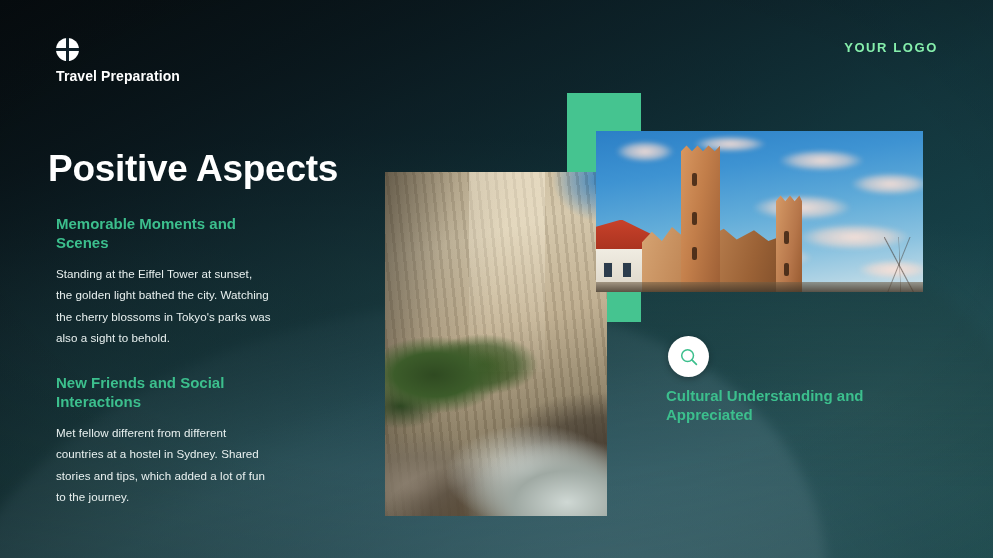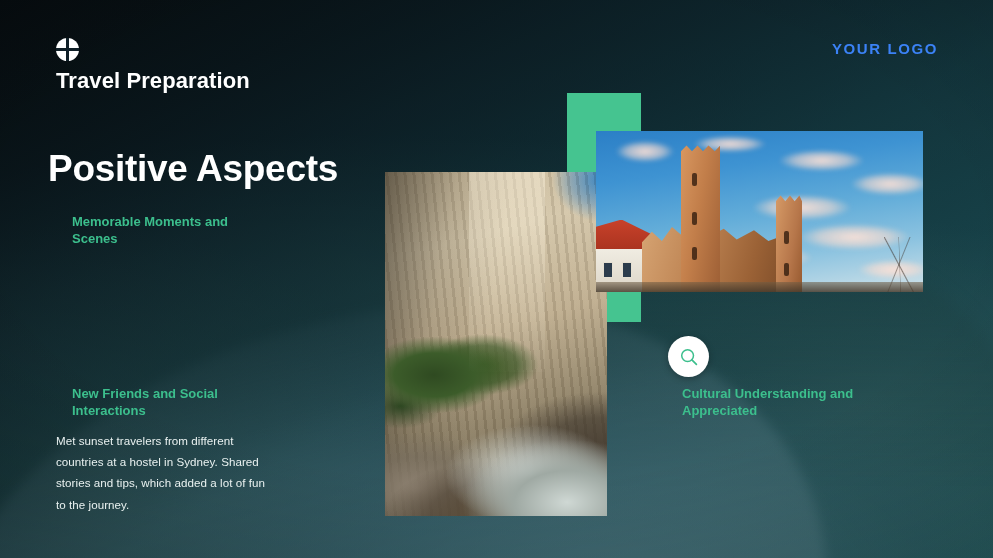--- a/index.html
+++ b/index.html
@@ -55,48 +55,48 @@
     border-radius:50%;background:#ffffff;
   }
   .logo-mark::before,.logo-mark::after{
     content:"";position:absolute;background:#102028;
   }
   .logo-mark::before{left:10px;top:0;width:2.6px;height:23px;}
   .logo-mark::after{top:10px;left:0;height:2.6px;width:23px;}
 
   .deck-title{
     position:absolute;left:56px;top:68px;
-    font-size:22px;font-weight:bold;color:#ffffff;letter-spacing:.1px;
+    font-size:14px;font-weight:bold;color:#ffffff;letter-spacing:.1px;
     white-space:nowrap;
   }
   .brand{
     position:absolute;right:55px;top:40px;
-    font-size:15px;font-weight:bold;color:#3b82f6;
+    font-size:13px;font-weight:bold;color:#86efac;
     letter-spacing:1.6px;white-space:nowrap;
   }
 
   
   .headline{
     position:absolute;left:48px;top:148px;
     font-size:37px;font-weight:bold;color:#ffffff;
     letter-spacing:-.3px;white-space:nowrap;
   }
 
   
   .block{position:absolute;}
   .block-head{
-    font-size:13px;font-weight:bold;color:#3cbf8d;
-    line-height:1.28;margin:0 0 11px 16px;
+    font-size:15px;font-weight:bold;color:#3cbf8d;
+    line-height:1.28;margin:0 0 11px 0;
   }
   .block-body{
     font-size:11.6px;color:#e9f1f0;line-height:1.82;margin:0;
     letter-spacing:.05px;
   }
   #blk-memorable{left:56px;top:214px;width:215px;}
-  #blk-friends{left:56px;top:386px;width:215px;}
+  #blk-friends{left:56px;top:373px;width:215px;}
   #blk-cultural{left:666px;top:386px;width:232px;}
 
   
   .green-block{
     position:absolute;left:567px;top:93px;width:74px;height:229px;
     background:#45c490;
   }
 
   
   .photo{position:absolute;overflow:hidden;}
@@ -245,24 +245,25 @@
 
   <div class="search-badge">
     <svg width="20" height="20" viewBox="0 0 20 20">
       <circle cx="8.6" cy="8.6" r="5.9" fill="none" stroke="#3cbf8d" stroke-width="1.5"></circle>
       <line x1="12.9" y1="12.9" x2="17.4" y2="17.4" stroke="#3cbf8d" stroke-width="1.7" stroke-linecap="round"></line>
     </svg>
   </div>
 
   <div class="block" id="blk-memorable">
     <p class="block-head">Memorable Moments and Scenes</p>
+    <p class="block-body">Standing at the Eiffel Tower at sunset, the golden light bathed the city. Watching the cherry blossoms in Tokyo's parks was also a sight to behold.</p>
   </div>
 
   <div class="block" id="blk-friends">
     <p class="block-head">New Friends and Social Interactions</p>
-    <p class="block-body">Met sunset travelers from different countries at a hostel in Sydney. Shared stories and tips, which added a lot of fun to the journey.</p>
+    <p class="block-body">Met fellow different from different countries at a hostel in Sydney. Shared stories and tips, which added a lot of fun to the journey.</p>
   </div>
 
   <div class="block" id="blk-cultural">
     <p class="block-head">Cultural Understanding and Appreciated</p>
   </div>
 
 </div>
 
 </body></html>

